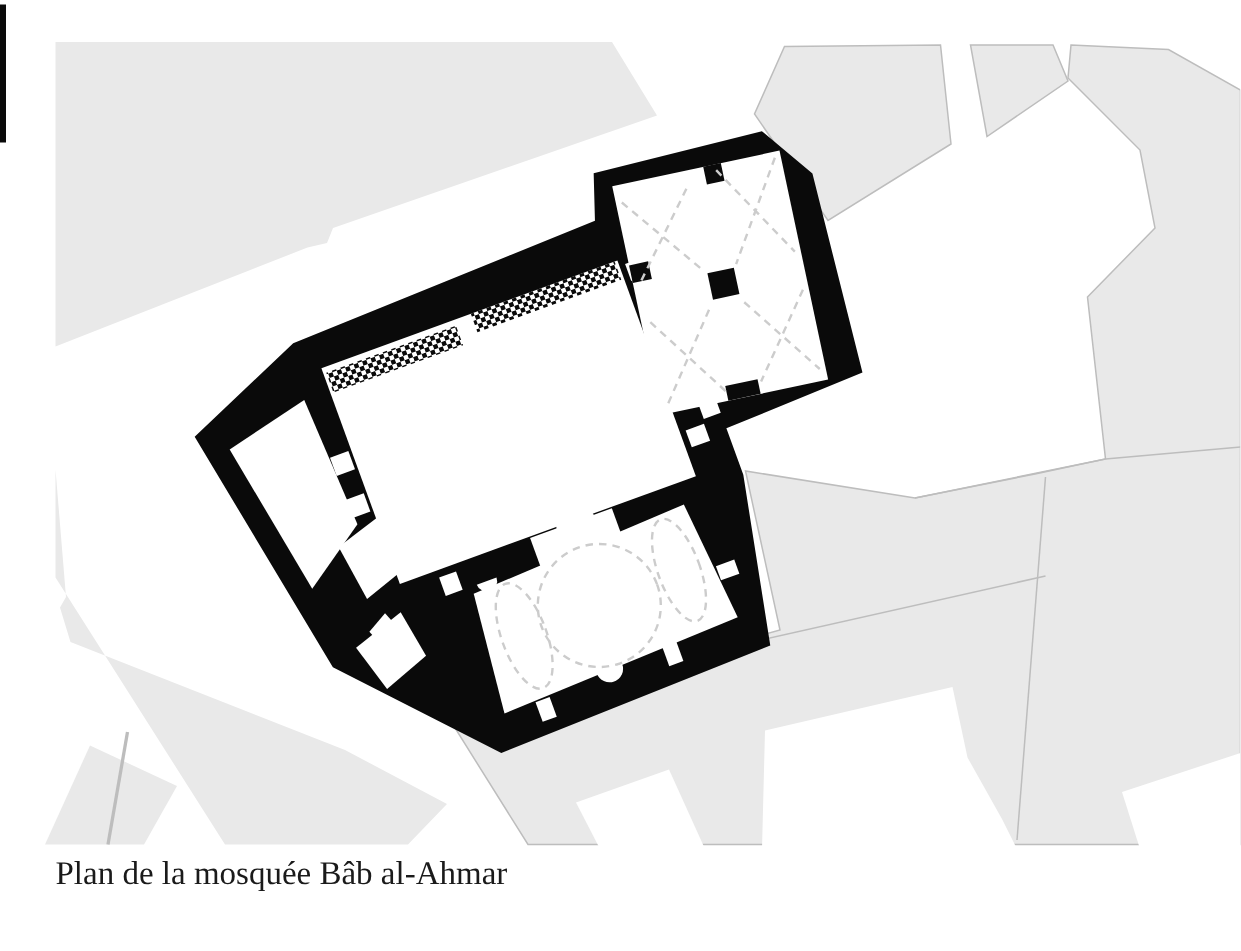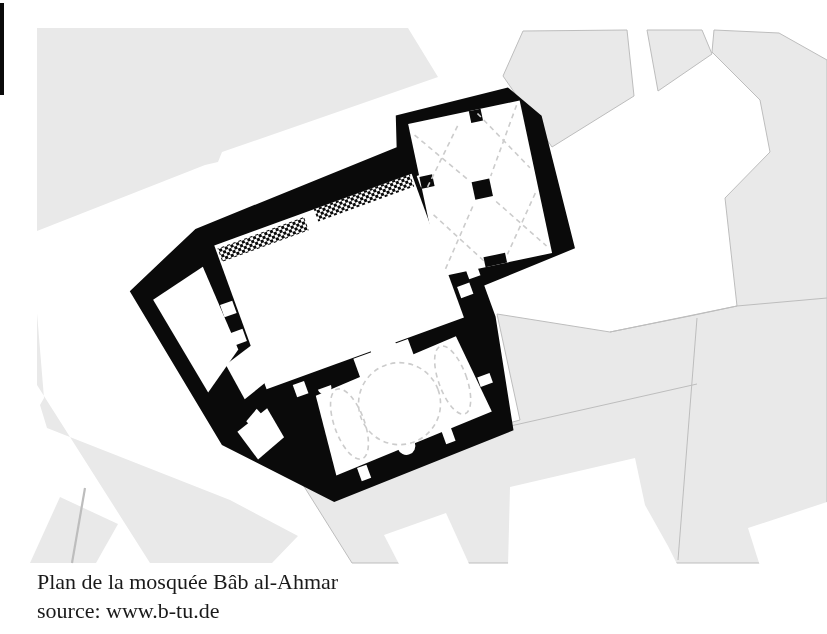--- a/index.html
+++ b/index.html
@@ -125,15 +125,14 @@
         <rect class="room" x="26" y="150" width="12" height="13"></rect>
         <rect class="room" x="58" y="250" width="10" height="14"></rect>
         <rect class="room" x="150" y="244" width="10" height="14"></rect>
         <rect class="room" x="202" y="206" width="13" height="10"></rect>
       </g>
     </g>
   </svg>
 
   <div class="caption">
     <div>Plan de la mosquée Bâb al-Ahmar</div>
-    <div>source: www.b-tu.de</div>
   </div>
 </div>
 
 </body></html>

